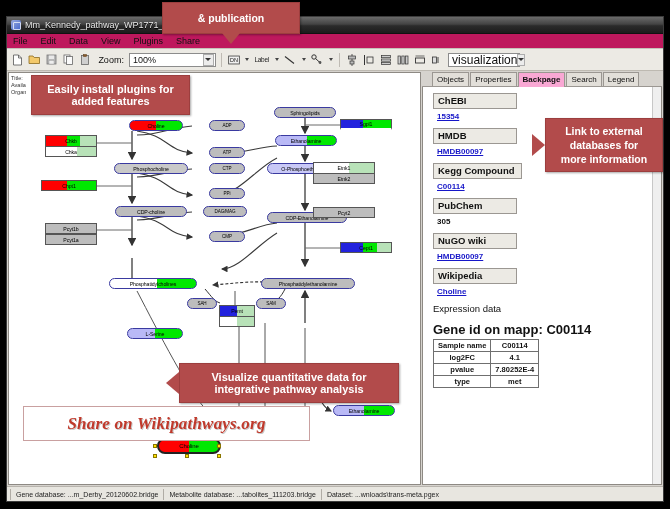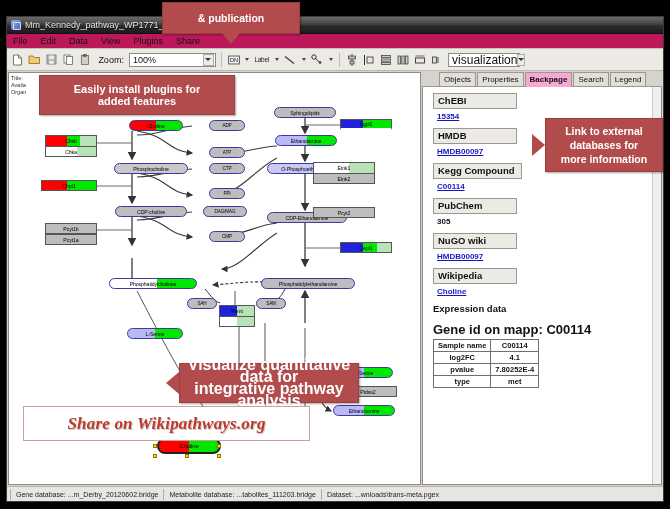--- a/index.html
+++ b/index.html
@@ -69,40 +69,40 @@
   .tbtn-lbl{font-size:6.5px;color:#222;letter-spacing:-.3px;}
   
   .body{flex:1; display:flex; min-height:0; background:#d6d3ce;}
   
   .canvaswrap{flex:1; background:#fff; border:1px solid #8e8a84; margin:1px; position:relative; overflow:hidden;}
   .leftmeta{position:absolute;left:2px;top:2px;font-size:5.5px;color:#333;line-height:7px;}
   
   .sidewrap{width:240px; display:flex; flex-direction:column; margin:1px 1px 1px 0;}
   .tabbar{
     display:flex;align-items:flex-end; gap:1px; height:15px;
-    padding-left:17px; border-bottom:1px solid #9b9792; background:#d6d3ce;
+    padding-left:10px; border-bottom:1px solid #9b9792; background:#d6d3ce;
   }
   .tab{
     font-size:8px;padding:1px 4px 1px; background:#e2dfd9;
     border:1px solid #9b9792;border-bottom:none; color:#111; line-height:11px;
   }
   .tab.active{background:#f9a8d4;font-weight:bold;position:relative;top:1px;padding-bottom:2px;}
   .sidepanel{
     flex:1;background:#fff;border:1px solid #8e8a84;border-top:none;
     overflow:hidden; position:relative; padding:6px 0 0 10px;
     font-size:9px; color:#111;
   }
   .dbbox{
     display:inline-block;border:1px solid #9b9792;background:#eceae4;
     font-weight:bold;font-size:9.5px;padding:1px 6px 2px 4px;min-width:84px;
     margin-bottom:2px;
   }
   .dblink{color:#1616c8;text-decoration:underline;font-size:8px;font-weight:bold;display:block;margin:1px 0 7px 4px;}
   .dbplain{color:#111;font-size:8px;font-weight:bold;display:block;margin:1px 0 7px 4px;}
-  .exprhdr{font-weight:bold;font-size:9.5px;margin:2px 0 8px 0;}
+  .exprhdr{font-weight:normal;font-size:9.5px;margin:2px 0 8px 0;}
   .geneid{font-size:13px;font-weight:bold;margin-bottom:2px;}
   table.expr{border-collapse:collapse;font-size:7.5px;}
   table.expr td{border:1px solid #6f6f6f;padding:1px 4px;text-align:center;min-width:46px;height:12px;font-weight:bold;}
   
   .vscroll{position:absolute;right:0;top:0;width:9px;height:100%;background:#efefef;border-left:1px solid #c7c7c7;}
   .vscroll .thumb{position:absolute;top:0;left:0;width:100%;height:0;}
   
   .statusbar{
     height:15px;background:#e8e6e0;border-top:1px solid #b8b4ad;
     display:flex;align-items:center;font-size:7px;color:#222;padding-left:3px;gap:0;
@@ -403,27 +403,27 @@
       <div class="node gene" style="left:304px;top:100px;width:62px;">Etnk2</div>
       <div class="node gene" style="left:304px;top:134px;width:62px;">Pcyt2</div>
       <div class="node gene" style="left:331px;top:169px;width:52px;background:linear-gradient(to right,#2222dd 0 44%,#00e800 44% 72%,#b8e2b8 72% 100%);">Cept1</div>
 
       <div class="node gene" style="left:210px;top:232px;width:36px;background:linear-gradient(to right,#2222dd 0 50%,#b8e2b8 50% 100%);border-bottom:none;">Pemt</div>
       <div class="node gene" style="left:210px;top:243px;width:36px;background:linear-gradient(to right,#ffffff 0 50%,#b8e2b8 50% 100%);"></div>
       <div class="node gene" style="left:229px;top:317px;width:56px;">Pld</div>
       <div class="node gene" style="left:141px;top:340px;width:58px;background:linear-gradient(to right,#ffaaaa 0 26%,#ffffff 26% 56%,#b8e2b8 56% 100%);">Ptdss1</div>
       <div class="node gene" style="left:330px;top:313px;width:58px;">Ptdss2</div>
 
-      <div class="callout" style="left:30px;top:2px;width:196px;height:40px;font-size:11px;flex-direction:column;">
+      <div class="callout" style="left:22px;top:2px;width:159px;height:40px;font-size:11px;flex-direction:column;">
         <span>Easily install plugins for</span>
         <span>added features</span>
       </div>
       <div class="arrow-u" style="left:88px;top:-11px;"></div>
 
-      <div class="callout" style="left:170px;top:290px;width:180px;height:40px;font-size:16px;flex-direction:column;">
+      <div class="callout" style="left:170px;top:290px;width:220px;height:40px;font-size:11px;flex-direction:column;">
         <span>Visualize quantitative data  for</span>
         <span>integrative pathway analysis</span>
       </div>
       <div class="arrow-l" style="left:157px;top:299px;"></div>
 
       <div class="sharebox" style="left:14px;top:333px;width:287px;height:35px;">
         <span class="sharetext">Share on Wikipathways.org</span>
       </div>
 
     </div>

